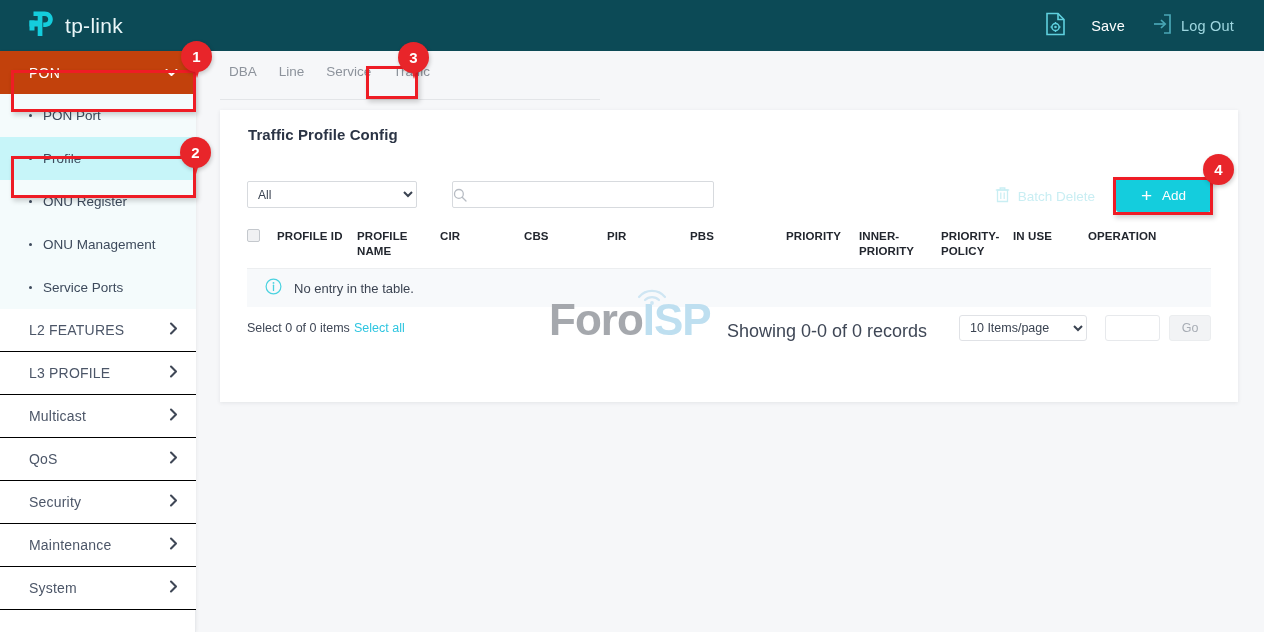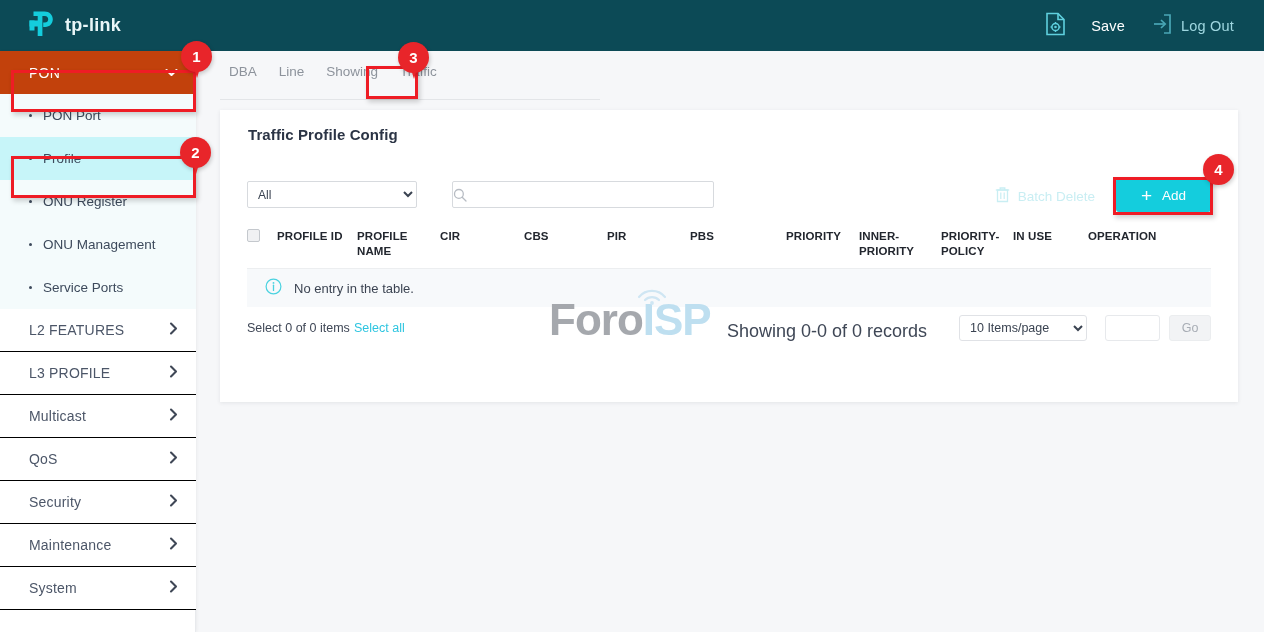--- a/index.html
+++ b/index.html
@@ -13,22 +13,22 @@
 
   
   #app-header {
     position: absolute; top: 0; left: 0;
     width: 1264px; height: 51px;
     background: #0c4a56;
     display: flex; align-items: center;
   }
   #brand-logo { display: flex; align-items: center; margin-left: 28px; }
   #brand-logo .wordmark {
-    color: #e9f6f8; font-size: 18px; letter-spacing: .3px;
-    margin-left: 7px; font-weight: 700;
+    color: #e9f6f8; font-size: 21px; letter-spacing: .3px;
+    margin-left: 7px; font-weight: 400;
   }
   #header-actions {
     margin-left: auto; margin-right: 20px;
     display: flex; align-items: center; gap: 6px;
   }
   .hdr-btn {
     display: flex; align-items: center; gap: 9px;
     padding: 5px 10px; cursor: pointer;
   }
   .hdr-btn .lbl { font-size: 14.5px; letter-spacing: .2px; }
@@ -372,21 +372,21 @@
           </svg>
       </span>
     </div>
 
   </div>
 </nav>
 
 <div id="tabs-bar">
   <div class="tab-item">DBA</div>
   <div class="tab-item">Line</div>
-  <div class="tab-item">Showing</div>
+  <div class="tab-item">Service</div>
   <div class="tab-item">Traffic</div>
 </div>
 
 <div id="content-card">
 
   <div id="panel-title">Traffic Profile Config</div>
 
   <div id="table-toolbar">
     <select id="profile-filter-select">
       <option>All</option>

